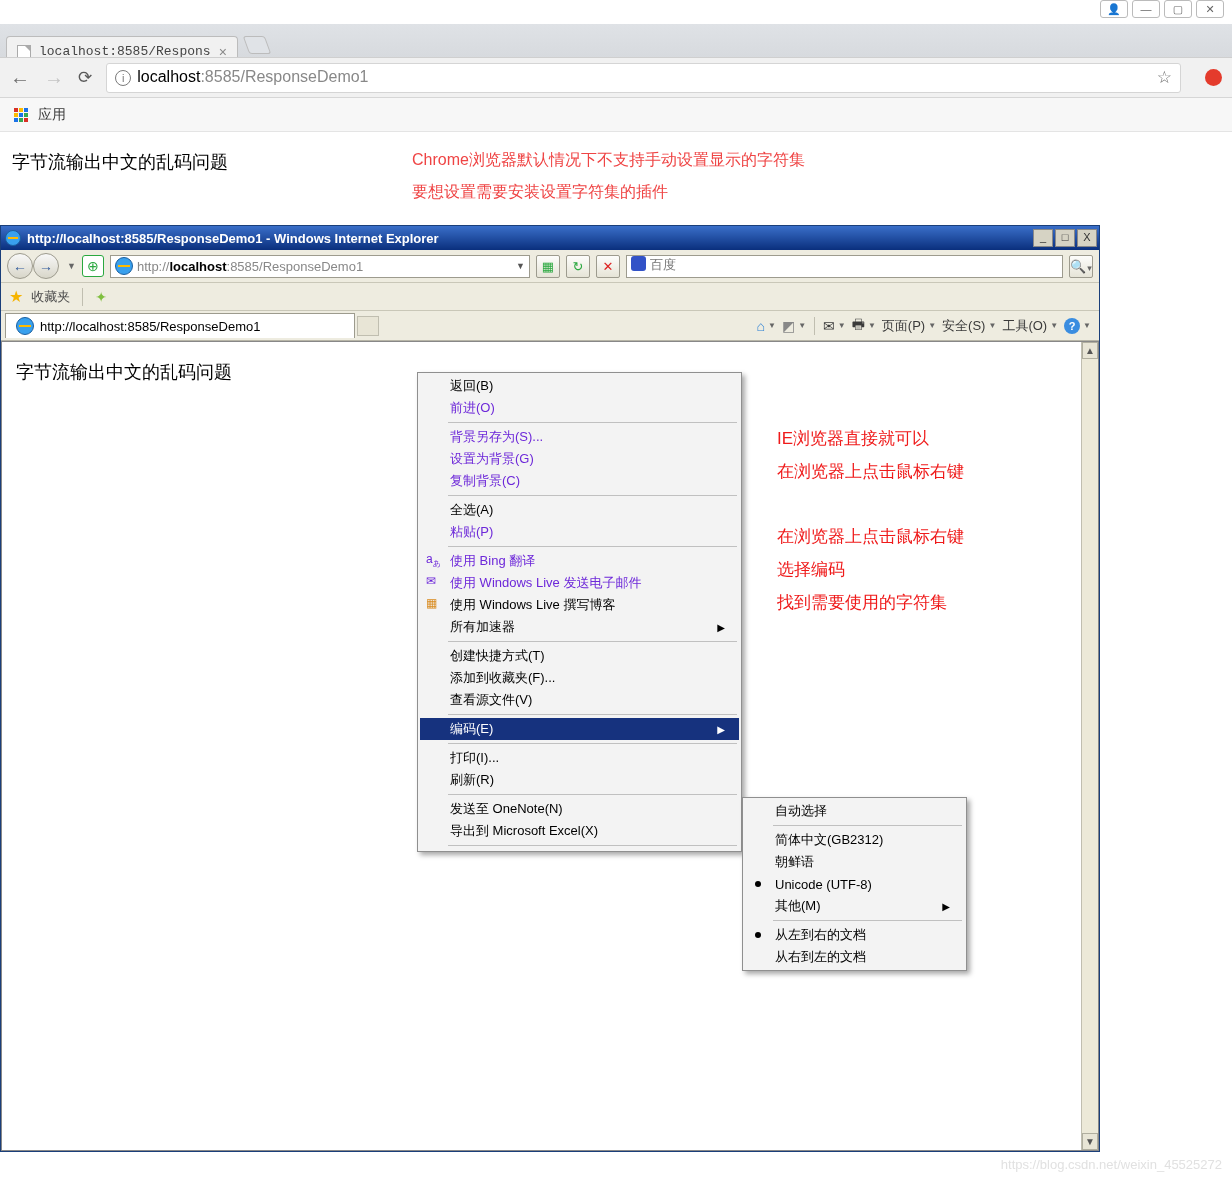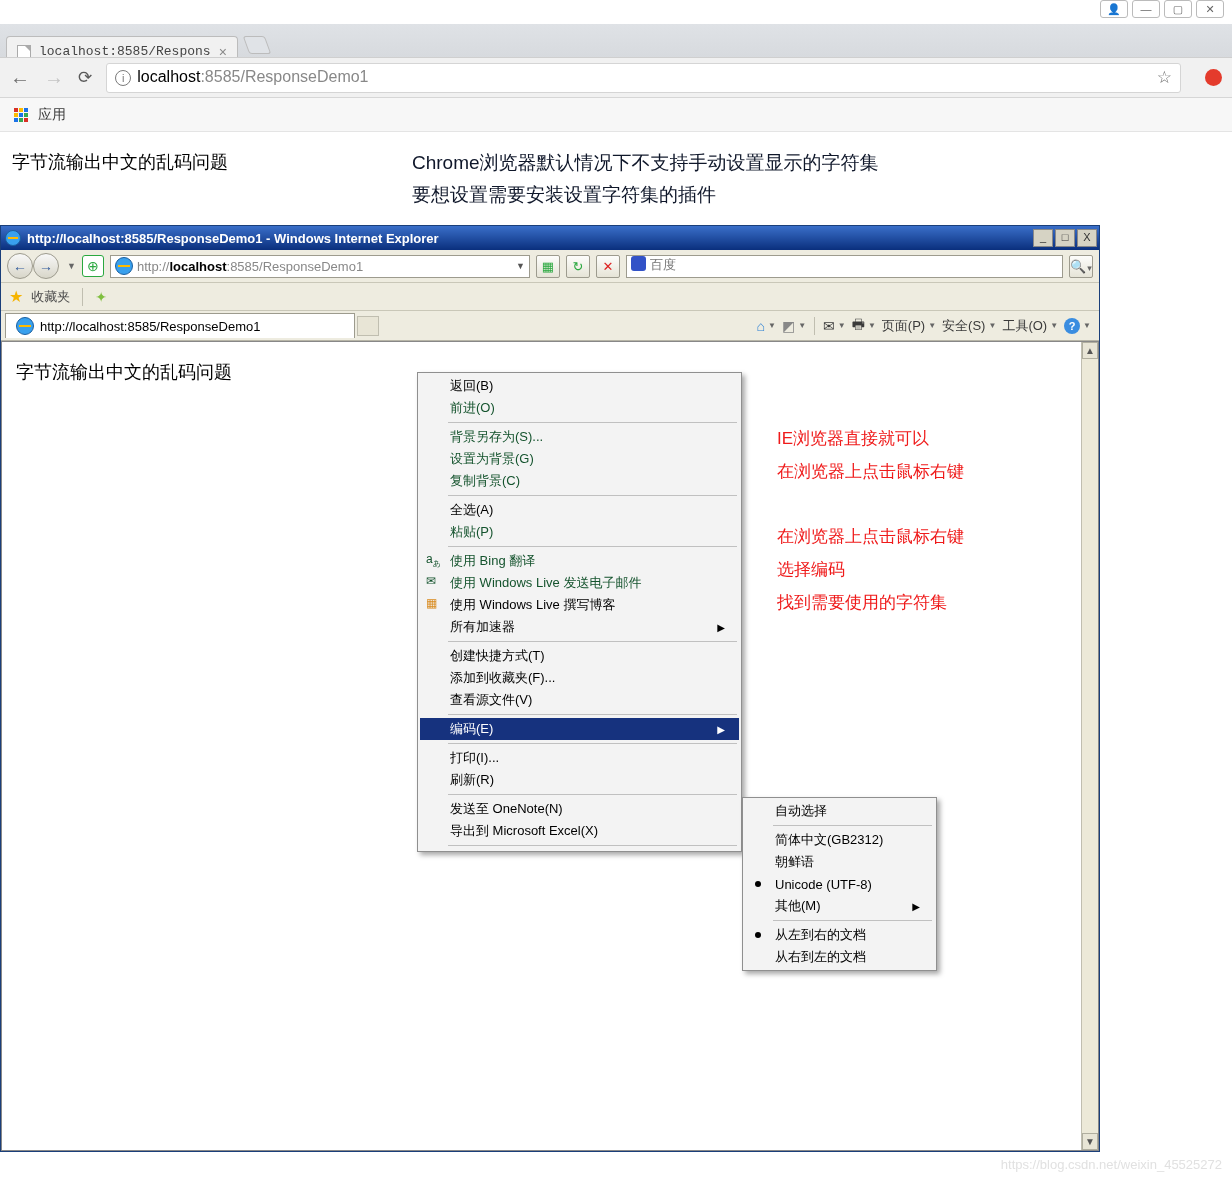--- a/index.html
+++ b/index.html
@@ -27,21 +27,21 @@
  
  .bm-bar{position:absolute;top:98px;left:0;right:0;height:34px;background:#f7f7f7;border-bottom:1px solid #e4e4e4;display:flex;align-items:center;padding-left:14px;gap:10px;font-size:14px;color:#3a3a3a}
  .apps-ic{width:14px;height:14px;display:grid;grid-template-columns:repeat(3,4px);grid-template-rows:repeat(3,4px);gap:1px}
  .apps-ic span:nth-child(1){background:#d93025}.apps-ic span:nth-child(2){background:#fbbc04}
  .apps-ic span:nth-child(3){background:#1a73e8}.apps-ic span:nth-child(4){background:#fbbc04}
  .apps-ic span:nth-child(5){background:#1a73e8}.apps-ic span:nth-child(6){background:#34a853}
  .apps-ic span:nth-child(7){background:#1a73e8}.apps-ic span:nth-child(8){background:#34a853}
  .apps-ic span:nth-child(9){background:#d93025}
  
  .chrome-page{position:absolute;top:150px;left:12px;right:12px;font-size:18px}
- .redtxt{color:#0f172a;font-size:19px}
+ .redtxt{color:#ef4444;font-size:16px}
  
  .ie-window{position:absolute;top:225px;left:0;width:1100px;border:1px solid #1a3f7a;background:#ece9d8}
  .ie-title{height:24px;background:linear-gradient(#3a6fc9,#0a2f7d);display:flex;align-items:center;color:#fff;font-size:13px;padding-left:4px;gap:6px}
  .ie-title .ie-e{width:16px;height:16px;border-radius:50%;background:#39a0ed;border:1px solid #1a5fa0;position:relative}
  .ie-title .ie-e:after{content:"";position:absolute;left:2px;right:2px;top:6px;border-top:2px solid #fb0}
  .ie-capbtns{margin-left:auto;display:flex}
  .ie-capbtns .b{width:20px;height:18px;background:#d6d3c4;border:1px solid #888;font-size:11px;line-height:15px;text-align:center;color:#333;margin-right:2px}
  
  .ie-nav{height:33px;background:#eeece0;border-bottom:1px solid #c9c7b8;display:flex;align-items:center;padding:0 6px;gap:6px}
  .ie-backfwd{display:flex}
@@ -69,21 +69,21 @@
  .ie-cmd .sep{width:1px;height:18px;background:#c0beb0;margin:0 2px}
  .q{width:16px;height:16px;border-radius:50%;background:#3a8de0;color:#fff;font-size:11px;line-height:16px;text-align:center;font-weight:bold}
  
  .ie-content{height:810px;background:#fff;border:1px solid #888;position:relative;overflow:hidden}
  .ie-content .scrollbar{position:absolute;top:0;right:0;bottom:0;width:17px;background:#ece9d8;border-left:1px solid #c0beb0}
  .ie-content .scrollbar .up,.ie-content .scrollbar .dn{height:17px;border:1px solid #b0ae9f;background:#e8e5d6;font-size:10px;line-height:15px;text-align:center;color:#555}
  .ie-content .scrollbar .dn{position:absolute;bottom:0;left:0;right:0}
  
  .ctx{position:absolute;border:1px solid #8f8f8f;background:#f3f3f3;box-shadow:3px 3px 5px rgba(0,0,0,.35);font-size:13px;padding:2px}
  .ctx .row{height:22px;display:flex;align-items:center;padding-left:30px;padding-right:14px;position:relative;white-space:nowrap}
- .ctx .row.dis{color:#14532d}
+ .ctx .row.dis{color:#6d28d9}
  .ctx .row.hl{background:#16327e;color:#fff}
  .ctx .row .arw{margin-left:auto;font-size:10px}
  .ctx .sepln{height:1px;background:#c0c0c0;margin:3px 2px 3px 28px}
  .ctx .row .ico{position:absolute;left:6px;width:16px;height:16px;font-size:12px;line-height:13px;text-align:left}
  .ctx .row .bullet{position:absolute;left:10px;width:6px;height:6px;background:#000;border-radius:50%}
  
  .ann{position:absolute;color:#ef1a1a;font-size:17px}
  .watermark{position:absolute;bottom:6px;right:10px;color:#e1e1e1;font-size:13px}
  .dim{color:#888}
 </style>
@@ -256,21 +256,21 @@
         </div>
       <div class="sepln"></div>
       <div class="row">打印(I)...</div>
       <div class="row">刷新(R)</div>
       <div class="sepln"></div>
       <div class="row">发送至 OneNote(N)</div>
       <div class="row">导出到 Microsoft Excel(X)</div>
       <div class="sepln"></div>
     </div>
 
-    <div class="ctx mono" style="top:455px;left:740px;width:195px">
+    <div class="ctx mono" style="top:455px;left:740px;width:225px">
       <div class="row">自动选择</div>
       <div class="sepln"></div>
       <div class="row">简体中文(GB2312)</div>
       <div class="row">朝鲜语</div>
       <div class="row">
           <span class="bullet"></span>
           <span>Unicode (UTF-8)</span>
         </div>
       <div class="row">
           <span>其他(M)</span>

